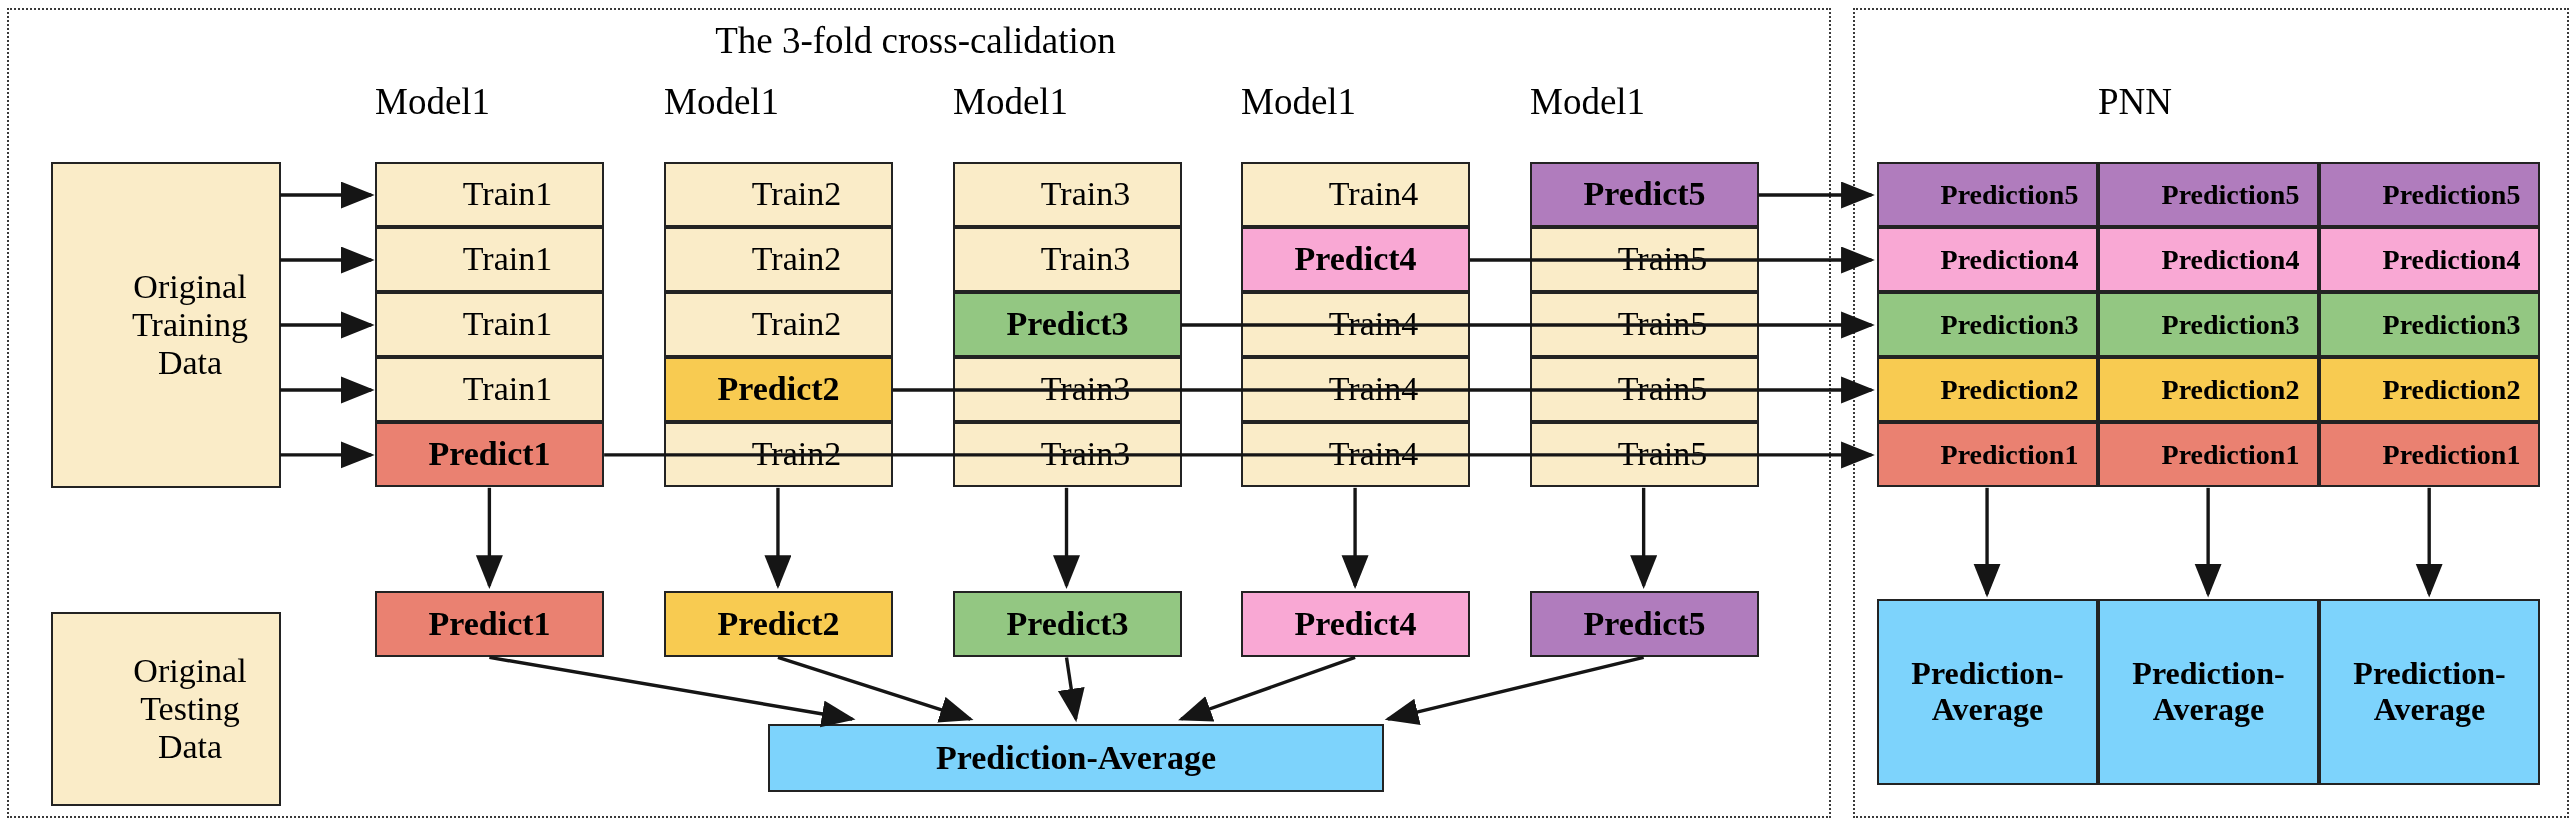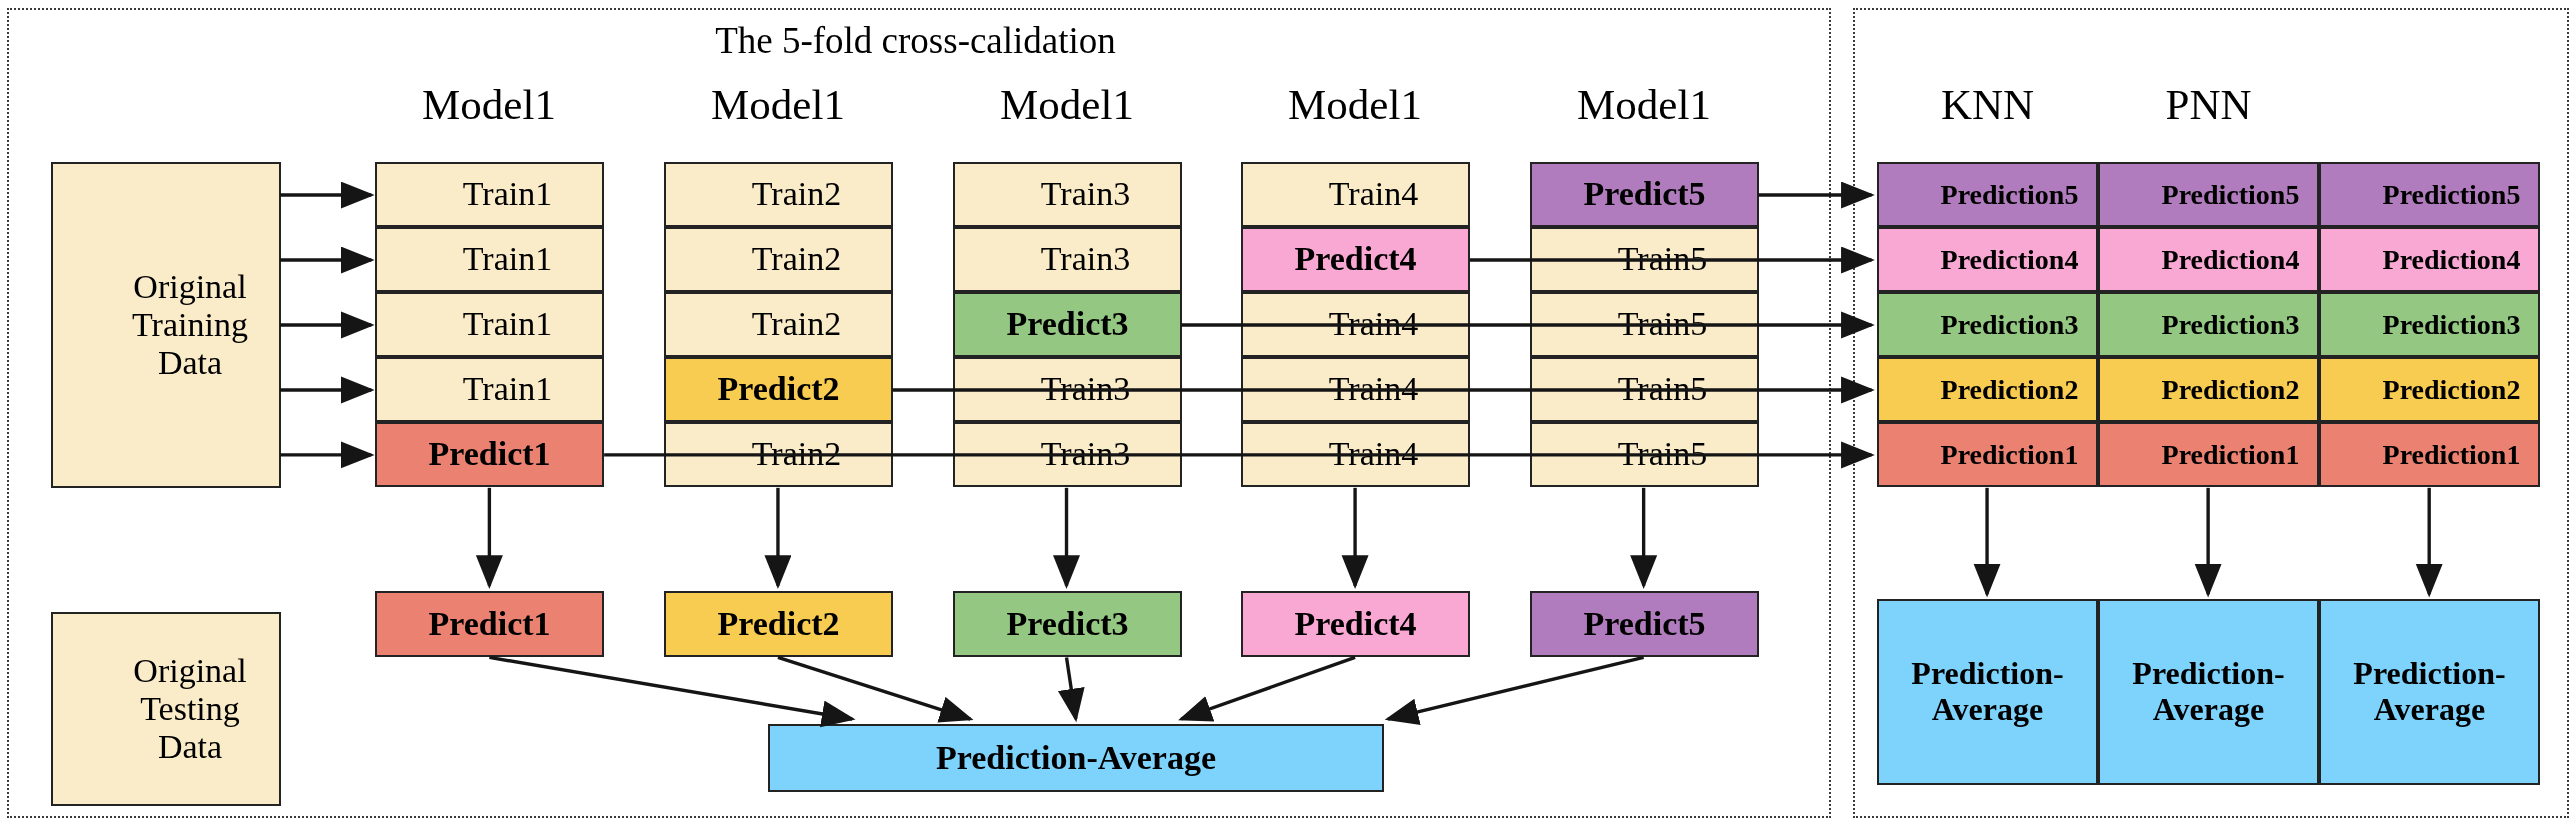--- a/index.html
+++ b/index.html
@@ -25,45 +25,44 @@
   .train{font-size:34px;font-weight:400;padding-left:36px;}
   .predict{font-size:34px;font-weight:700;}
   .predbox{font-size:34px;font-weight:700;}
   .matrixcell{font-size:28px;font-weight:700;padding-left:44px;}
   .avgcell{font-size:32px;font-weight:700;}
 
   .bigbox{font-size:34px;font-weight:400;padding-left:48px;}
   .bigbox span{display:block;}
 
   
-  .label{position:absolute;text-align:center;font-size:43px;font-weight:400;
+  .label{position:absolute;text-align:left;font-size:37px;font-weight:400;
          white-space:nowrap;}
   .title{position:absolute;font-size:37px;font-weight:400;white-space:nowrap;}
 
   
   #wires{position:absolute;left:0;top:0;width:2576px;height:828px;
          pointer-events:none;}
 </style>
 </head>
 <body>
 
 <div id="stage">
 
   <div class="dotted-frame" style="left:6.8px;top:8.4px;width:1824px;height:810px;"></div>
   <div class="dotted-frame" style="left:1853px;top:8.4px;width:716px;height:810px;"></div>
 
-  <div class="title" style="left:0;top:18.6px;width:1831px;text-align:center;">The 5-fold cross-calidation</div>
+  <div class="title" style="left:0;top:18.6px;width:1831px;text-align:center;">The 3-fold cross-calidation</div>
 
   <div class="label" style="left:375px;top:80px;width:228px;">Model1</div>
   <div class="label" style="left:664px;top:80px;width:228px;">Model1</div>
   <div class="label" style="left:953px;top:80px;width:228px;">Model1</div>
   <div class="label" style="left:1241px;top:80px;width:228px;">Model1</div>
   <div class="label" style="left:1530px;top:80px;width:228px;">Model1</div>
 
-  <div class="label" style="left:1877px;top:80px;width:221px;">KNN</div>
   <div class="label" style="left:2098px;top:80px;width:221px;">PNN</div>
 
   <div class="box cream bigbox" style="left:51px;top:162px;width:230px;height:326px;flex-direction:column;">
     <span>Original</span>
     <span>Training</span>
     <span>Data</span>
   </div>
 
   <div class="box cream bigbox" style="left:51px;top:612px;width:230px;height:194px;flex-direction:column;">
     <span>Original</span>

